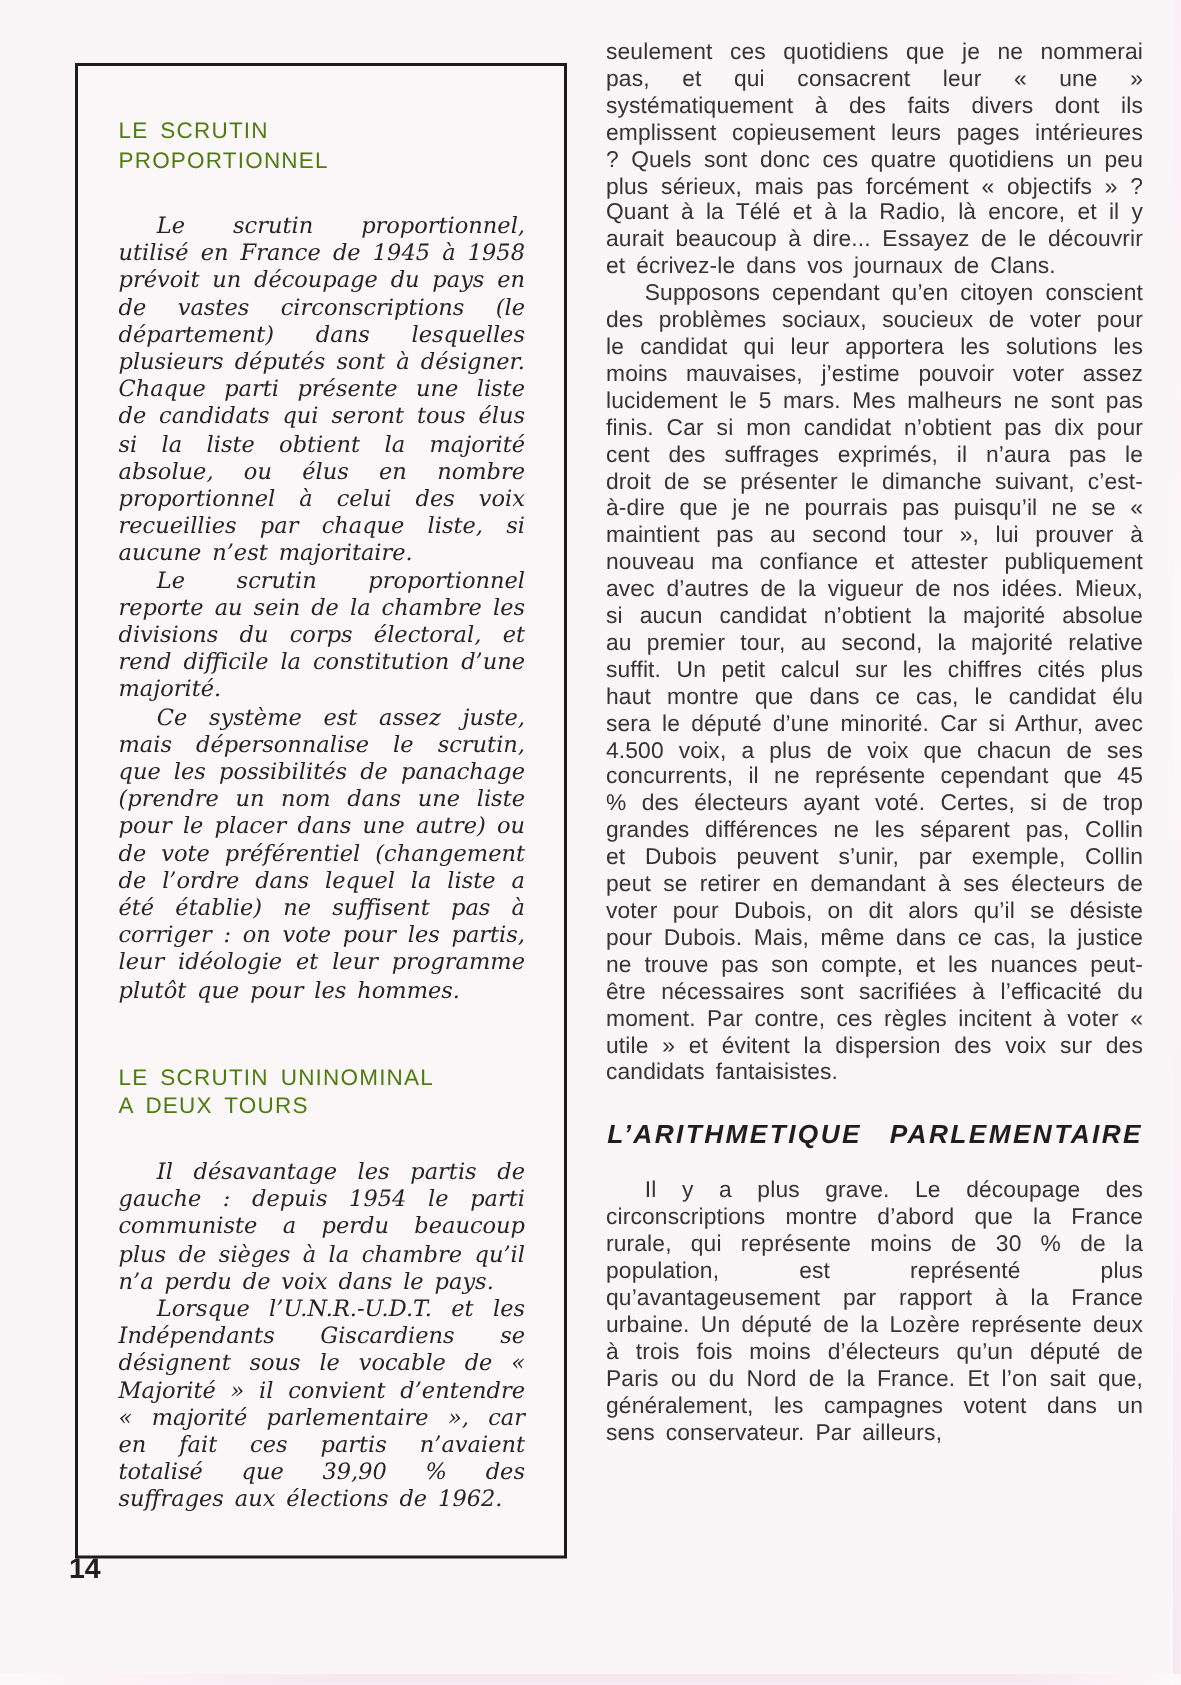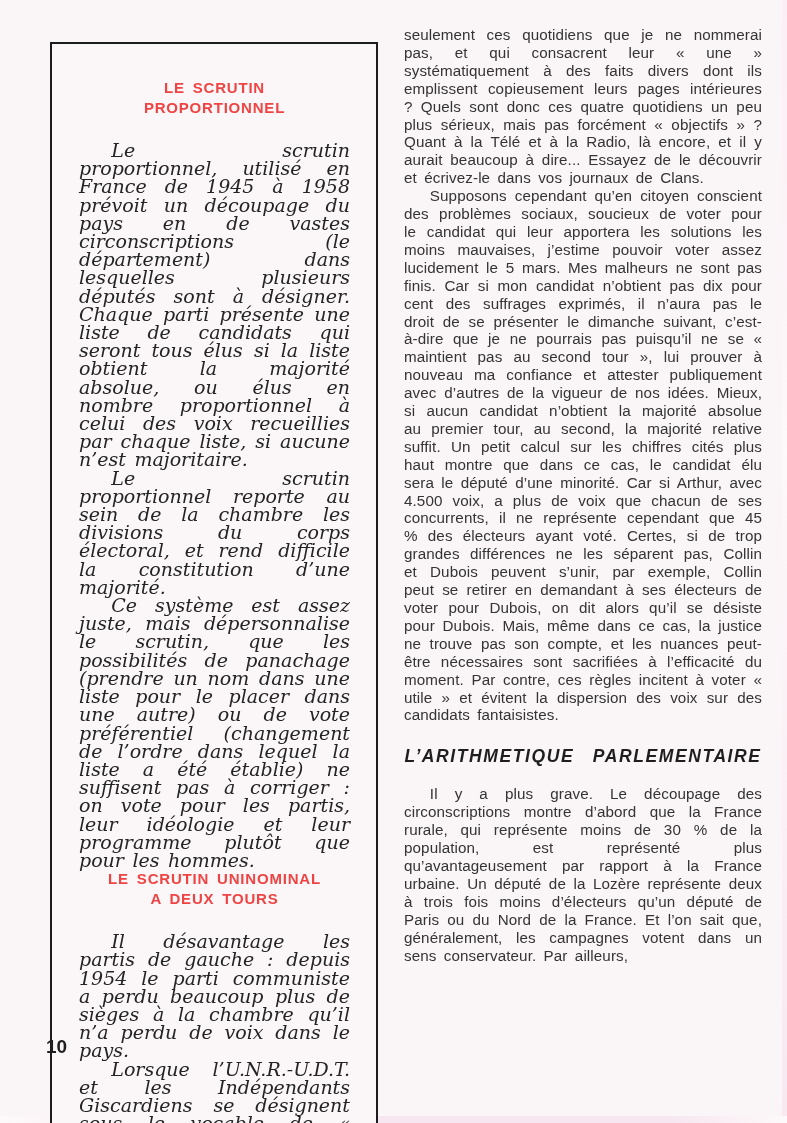--- a/index.html
+++ b/index.html
@@ -25,34 +25,33 @@
   .box {
     position: absolute; left: 50px; top: 42px;
     width: 328px; min-height: 981px;
     box-sizing: border-box;
     border: 2.5px solid #1c1c1c;
     padding: 34px 26px 28px 27px;
     background: #fbf7f8;
   }
   .box h2 {
     font-family: "Liberation Sans", sans-serif;
-    font-weight: bold;
+    font-weight: normal;
     font-size: 15px; line-height: 1.3;
     letter-spacing: 0.8px;
     word-spacing: 3px;
-    text-align: center;
     white-space: pre-line;
-    color: #ef4444;
+    color: #4d7c0f;
     margin: 0 0 24px 0;
   }
-  .box h2.second { }
+  .box h2.second { margin-top: 40px; }
   .box p {
     font-family: "DejaVu Serif", serif;
     font-style: italic;
-    font-size: 19px; line-height: 18.2px;
+    font-size: 15px; line-height: 18.2px;
     text-align: justify;
     text-indent: 1.7em;
     word-spacing: 2.5px;
     margin: 0;
     color: #242424;
   }
 
   
   .col {
     position: absolute; left: 404px; top: 26px; width: 358px;
@@ -66,21 +65,21 @@
     color: #343434;
   }
   .col p.indent { text-indent: 1.7em; }
   .col h2 {
     font-family: "Liberation Sans", sans-serif;
     font-weight: bold;
     font-style: italic;
     font-size: 17.5px;
     letter-spacing: 1.6px;
     word-spacing: 12px;
-    text-align: center;
+    text-align: right;
     color: #1e1e1e;
     margin: 22px 0 18px 0;
   }
 
   
   .pagenum {
     position: absolute; left: 46px; top: 1036px;
     font-family: "Liberation Sans", sans-serif;
     font-weight: bold;
     font-size: 19px;
@@ -108,13 +107,13 @@
 
 <main class="col">
   <p>seulement ces quotidiens que je ne nommerai pas, et qui consacrent leur « une » systématiquement à des faits divers dont ils emplissent copieusement leurs pages intérieures ? Quels sont donc ces quatre quotidiens un peu plus sérieux, mais pas forcément « objectifs » ? Quant à la Télé et à la Radio, là encore, et il y aurait beaucoup à dire... Essayez de le découvrir et écrivez-le dans vos journaux de Clans.</p>
   <p class="indent">Supposons cependant qu’en citoyen conscient des problèmes sociaux, soucieux de voter pour le candidat qui leur apportera les solutions les moins mauvaises, j’estime pouvoir voter assez lucidement le 5 mars. Mes malheurs ne sont pas finis. Car si mon candidat n’obtient pas dix pour cent des suffrages exprimés, il n’aura pas le droit de se présenter le dimanche suivant, c’est-à-dire que je ne pourrais pas puisqu’il ne se « maintient pas au second tour », lui prouver à nouveau ma confiance et attester publiquement avec d’autres de la vigueur de nos idées. Mieux, si aucun candidat n’obtient la majorité absolue au premier tour, au second, la majorité relative suffit. Un petit calcul sur les chiffres cités plus haut montre que dans ce cas, le candidat élu sera le député d’une minorité. Car si Arthur, avec 4.500 voix, a plus de voix que chacun de ses concurrents, il ne représente cependant que 45 % des électeurs ayant voté. Certes, si de trop grandes différences ne les séparent pas, Collin et Dubois peuvent s’unir, par exemple, Collin peut se retirer en demandant à ses électeurs de voter pour Dubois, on dit alors qu’il se désiste pour Dubois. Mais, même dans ce cas, la justice ne trouve pas son compte, et les nuances peut-être nécessaires sont sacrifiées à l’efficacité du moment. Par contre, ces règles incitent à voter « utile » et évitent la dispersion des voix sur des candidats fantaisistes.</p>
 
   <h2>L’ARITHMETIQUE PARLEMENTAIRE</h2>
 
   <p class="indent">Il y a plus grave. Le découpage des circonscriptions montre d’abord que la France rurale, qui représente moins de 30 % de la population, est représenté plus qu’avantageusement par rapport à la France urbaine. Un député de la Lozère représente deux à trois fois moins d’électeurs qu’un député de Paris ou du Nord de la France. Et l’on sait que, généralement, les campagnes votent dans un sens conservateur. Par ailleurs,</p>
 </main>
 
-<div class="pagenum">10</div>
+<div class="pagenum">14</div>
 
 </body></html>

